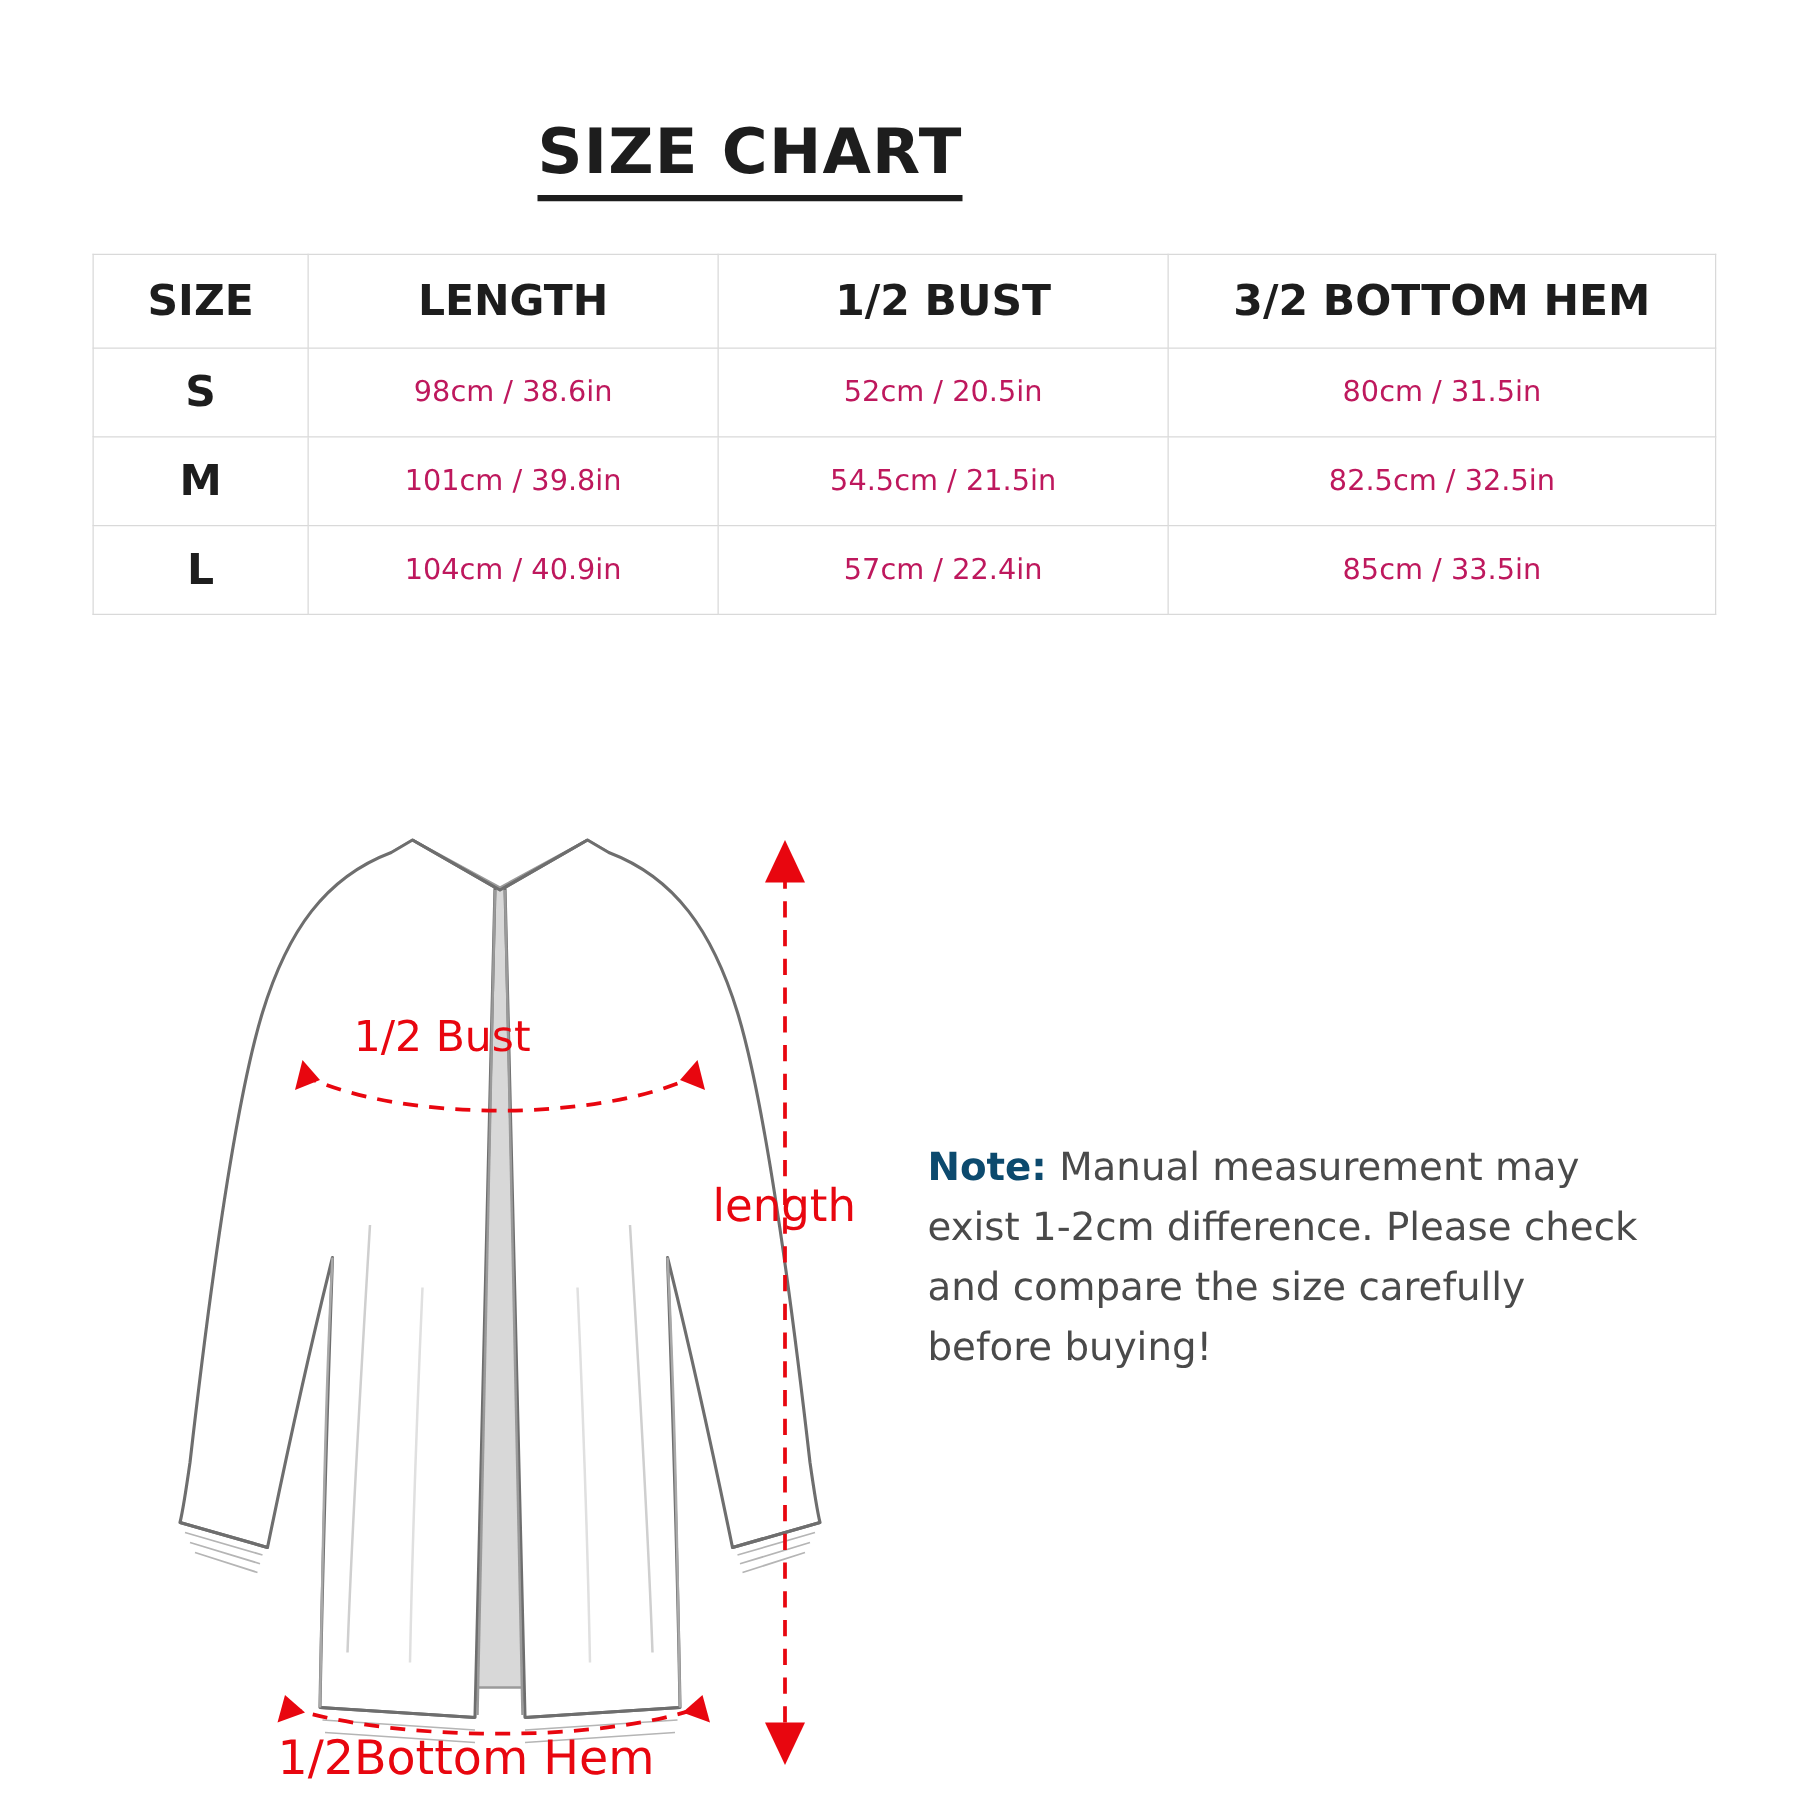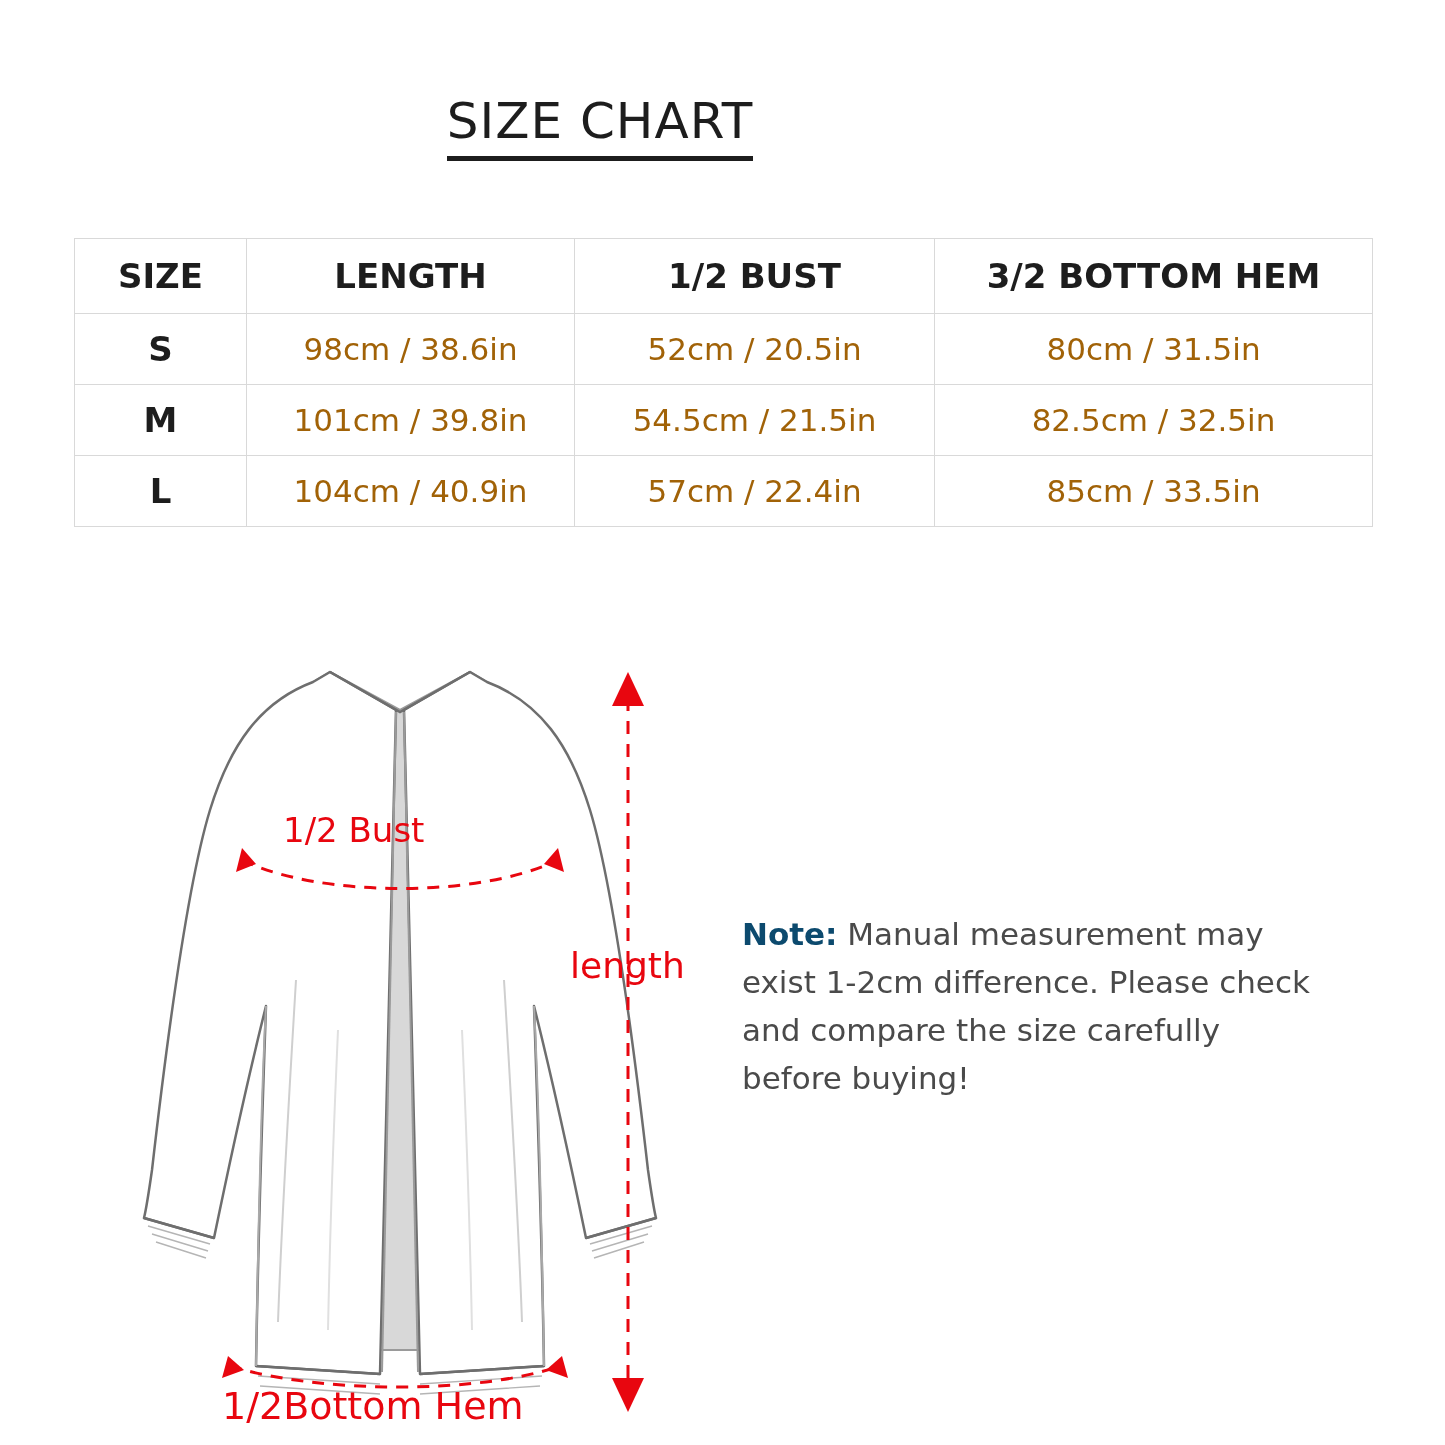--- a/index.html
+++ b/index.html
@@ -22,48 +22,47 @@
   }
 
   
   .title {
     position: absolute;
     top: 92px;
     left: 0;
     width: 1200px;
     text-align: center;
     font-size: 50px;
-    font-weight: normal;
+    font-weight: bold;
     letter-spacing: 1px;
     color: #1d1d1d;
   }
   .title span {
     border-bottom: 5px solid #1d1d1d;
     padding-bottom: 6px;
   }
 
   
   .table-wrap {
     position: absolute;
     top: 203px;
     left: 74px;
     width: 1298px;
   }
   table.size-chart {
     border-collapse: collapse;
     width: 100%;
     table-layout: fixed;
-    margin-top: 35px;
   }
   table.size-chart th,
   table.size-chart td {
     border: 1px solid #d9d9d9;
     text-align: center;
-    color: #a16207;
-    font-size: 31px;
+    color: #be185d;
+    font-size: 23px;
     height: 70px;
     padding: 0 4px;
     white-space: nowrap;
   }
   table.size-chart th {
     font-size: 34px;
     font-weight: bold;
     color: #1d1d1d;
     height: 74px;
   }

